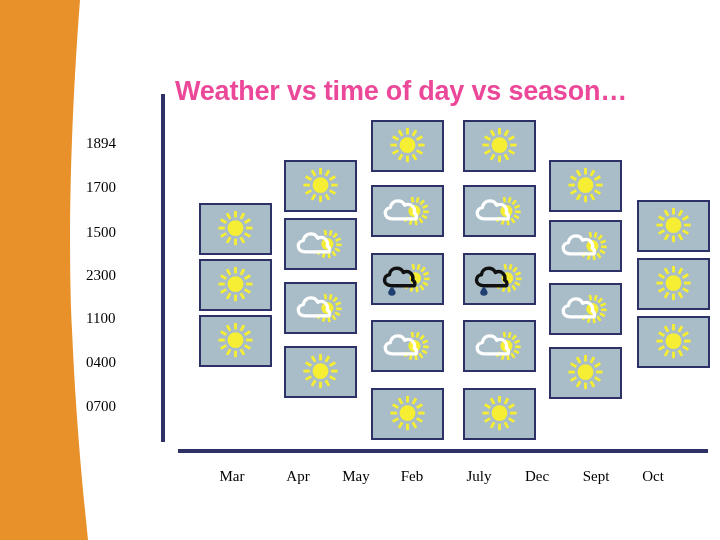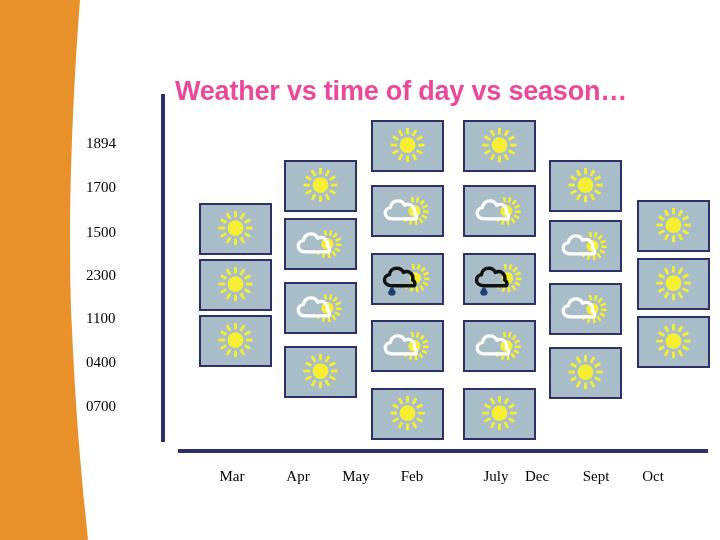--- a/index.html
+++ b/index.html
@@ -77,21 +77,21 @@
       <div class="ytick" style="top: 267px;">2300</div>
       <div class="ytick" style="top: 310px;">1100</div>
       <div class="ytick" style="top: 354px;">0400</div>
       <div class="ytick" style="top: 398px;">0700</div>
     </div>
   <div id="xtick-layer">
       <div class="xtick" style="left: 232px;">Mar</div>
       <div class="xtick" style="left: 298px; text-align: right;">Apr</div>
       <div class="xtick" style="left: 356px;">May</div>
       <div class="xtick" style="left: 412px;">Feb</div>
-      <div class="xtick" style="left: 496px;">July</div>
+      <div class="xtick" style="left: 479px;">July</div>
       <div class="xtick" style="left: 537px;">Dec</div>
       <div class="xtick" style="left: 596px;">Sept</div>
       <div class="xtick" style="left: 653px;">Oct</div>
     </div>
   <div id="tile-layer">
       <div class="tile" style="left: 199px; top: 203px; width: 73px; height: 52px; background: rgb(169, 189, 201); border-color: rgb(46, 49, 101);">
         <span style="display: block; width: 100%; height: 100%;">
           <svg viewBox="0 0 73 52">
             <g>
               <line x1="48.00" y1="25.00" x2="55.00" y2="25.00" stroke="#F5EE32" stroke-width="3.1" stroke-linecap="butt"></line>

